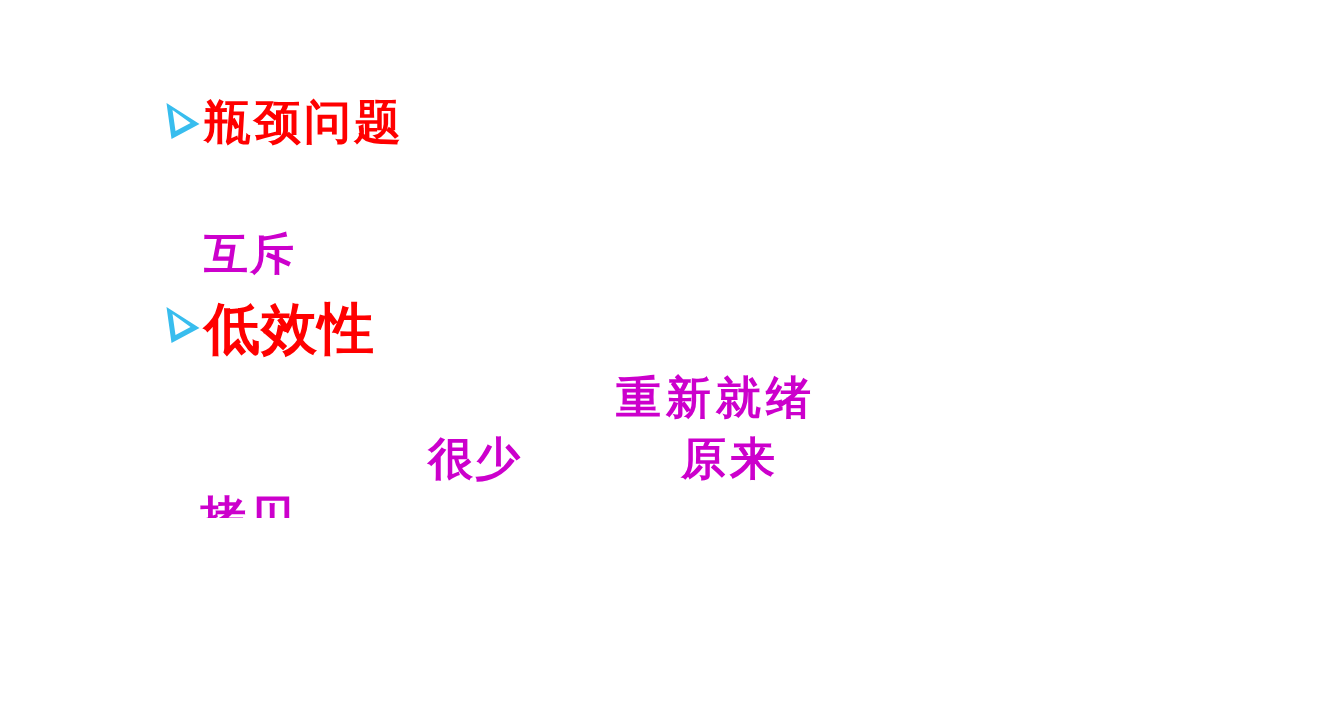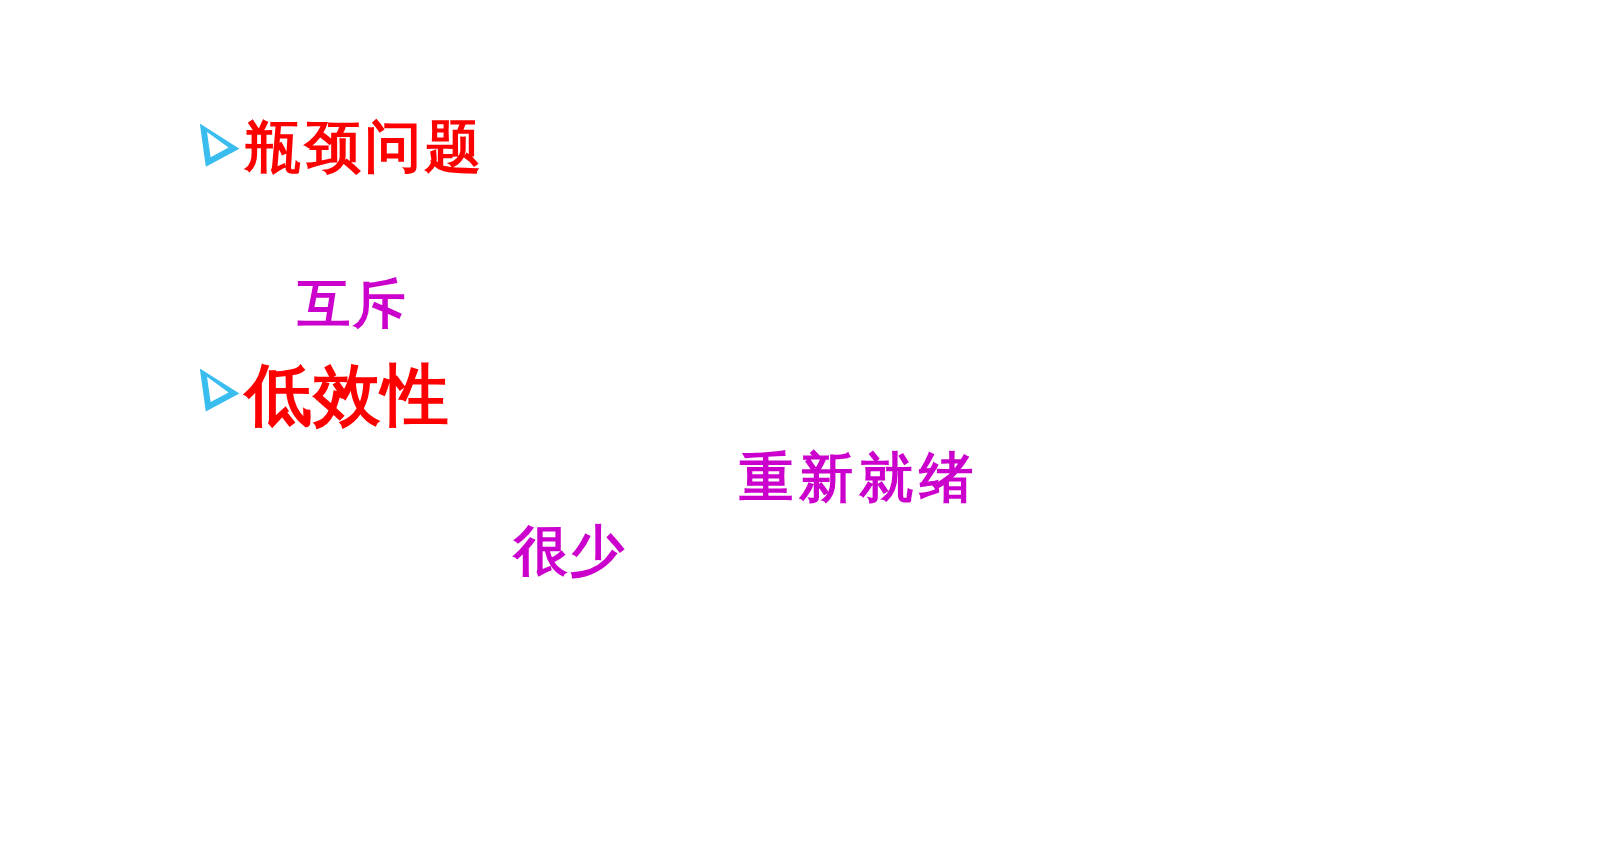--- a/index.html
+++ b/index.html
@@ -25,21 +25,21 @@
   .magenta{ color: #cc00cc; }
 
   .arrow { position: absolute; width: 35px; height: 37px; }
   .arrow svg { display: block; width: 100%; height: 100%; }
 
   
   .arrow-1 { left: 166px; top: 103px; }
   .text-1  { left: 204px; top: 98px;  font-size: 47px; letter-spacing: 3px; }
 
   
-  .label-huchi { left: 204px; top: 232px; font-size: 44px; letter-spacing: 2px; margin-left: 44px; }
+  .label-huchi { left: 204px; top: 232px; font-size: 44px; letter-spacing: 2px; }
 
   
   .arrow-2 { left: 166px; top: 307px; }
   .text-2  { left: 204px; top: 301px; font-size: 56px; letter-spacing: 1px; }
 
   
   .label-chongxinjiuxu { left: 616px; top: 375px; font-size: 45px; letter-spacing: 5px; }
   .label-henshao       { left: 428px; top: 436px; font-size: 45px; letter-spacing: 2px; }
   .label-yuanlai       { left: 681px; top: 436px; font-size: 45px; letter-spacing: 4px; }
   .label-kaobei        { left: 200px; top: 494px; font-size: 46px; letter-spacing: 3px; }
@@ -66,21 +66,23 @@
     <svg viewBox="0 0 34 37" xmlns="http://www.w3.org/2000/svg">
       <path d="M0,0 L33,21 L5,36 Z M6,7 L24,20 L9,28 Z" fill="#38bdee" fill-rule="evenodd"></path>
     </svg>
   </span>
   <span class="txt red text-2">低效性</span>
 
   <span class="txt magenta label-chongxinjiuxu">重新就绪</span>
 
   <span class="txt magenta label-henshao">很少</span>
 
+  <span class="txt magenta label-yuanlai">原来</span>
 
+  <span class="txt magenta label-kaobei">拷贝</span>
 
   <span class="arrow arrow-3">
     <svg viewBox="0 0 34 37" xmlns="http://www.w3.org/2000/svg">
       <path d="M0,0 L33,21 L5,36 Z M6,7 L24,20 L9,28 Z" fill="#38bdee" fill-rule="evenodd"></path>
     </svg>
   </span>
 
 </div>
 
 </body></html>

